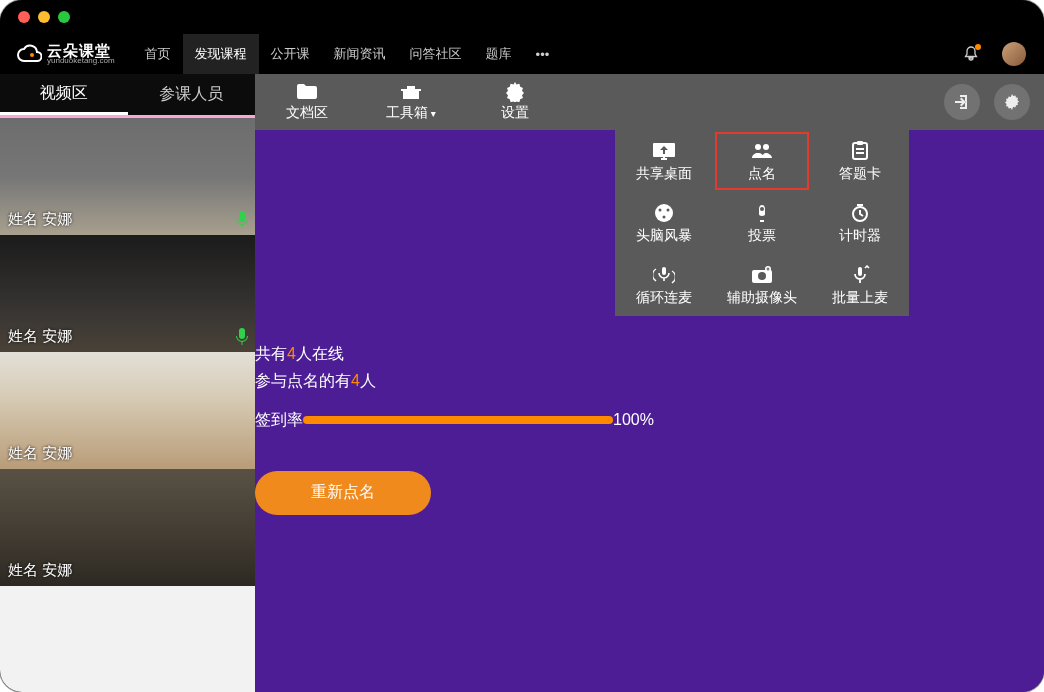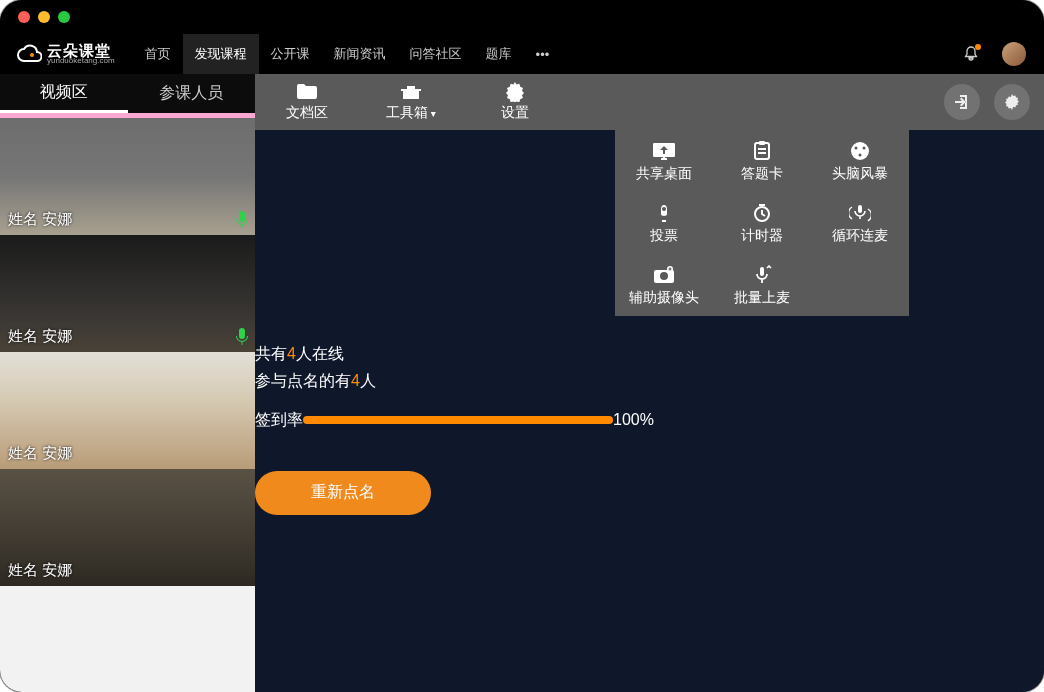--- a/index.html
+++ b/index.html
@@ -19,38 +19,38 @@
   .logo-sub  { font-size:8px; color:#aaa; letter-spacing:0; margin-top:-2px;}
   .nav-item { padding:0 12px; height:40px; display:flex; align-items:center; cursor:pointer; }
   .nav-item.active { background:#222; color:#fff; }
   .nav-spacer { flex:1; }
   .bell { width:18px; height:18px; position:relative; margin-right:22px; }
   .bell .dot-badge{position:absolute;top:-1px;right:-1px;width:6px;height:6px;border-radius:50%;background:#ff8a00;}
   .avatar { width:24px; height:24px; border-radius:50%; background:linear-gradient(135deg,#c9a079,#8a5a3a); margin-right:6px; }
 
   .body { display:flex; height:618px; }
   .sidebar { width:255px; background:#0c0c0c; display:flex; flex-direction:column; }
-  .tabs { display:flex; height:44px; border-bottom:5px solid #f9a8d4; }
+  .tabs { display:flex; height:44px; border-bottom:3px solid #f9a8d4; }
   .tab { flex:1; display:flex; align-items:center; justify-content:center; font-size:16px; color:#fff; cursor:pointer; }
   .tab.active { border-bottom:3px solid #fff; color:#fff; }
   .tab:not(.active){ color:#ccc; }
 
   .video-list { flex:1; overflow:hidden; display:flex; flex-direction:column; }
   .vframe { position:relative; width:100%; height:130px; background:#555; }
   .vframe .label { position:absolute; left:8px; bottom:6px; color:#fff; font-size:15px; text-shadow:0 0 3px #000; }
   .vframe .mic { position:absolute; right:6px; bottom:6px; width:14px; height:18px; }
   .vframe .mic svg{display:block;}
   .vframe.last{ background:#f2f2f2; height:118px;}
   
   .face1{background:linear-gradient(180deg,#6d6d6d 0%,#767676 50%,#a8a08f 100%);}
   .face2{background:linear-gradient(180deg,#1a1b1b 0%,#3a3734 70%,#4a4237 100%);}
   .face3{background:linear-gradient(180deg,#e3e0d8 0%,#d6cab4 40%,#b99c78 100%);}
   .face4{background:linear-gradient(180deg,#595144 0%,#403a31 60%,#2d2922 100%);}
 
-  .main { flex:1; background:#0f172a; display:flex; flex-direction:column; position:relative; }
+  .main { flex:1; background:#4c1d95; display:flex; flex-direction:column; position:relative; }
   .toolbar { height:56px; background:#5a5a5a; display:flex; align-items:center; }
   .tbtn { width:104px; height:56px; display:flex; flex-direction:column; align-items:center; justify-content:center; color:#fff; font-size:14px; cursor:pointer; gap:2px;}
   .tbtn .ic{height:20px; display:flex; align-items:center; justify-content:center;}
   .tbtn svg{fill:#fff;}
   .tbtn.dropdown .lbl::after{content:" ▾"; font-size:10px; color:#fff;}
   .toolbar-spacer{flex:1;}
   .circle-btn{ width:36px; height:36px; border-radius:50%; background:#727272; margin-right:14px; display:flex; align-items:center; justify-content:center; cursor:pointer;}
   .circle-btn svg{fill:#eee;}
 
   .tool-panel { position:absolute; left:360px; top:56px; background:#5a5a5a; display:grid; grid-template-columns:repeat(3,98px); grid-auto-rows:62px; z-index:5; }
@@ -182,20 +182,30 @@
         <div class="tcell">
           <span class="ic">
               <svg width="24" height="18" viewBox="0 0 24 18">
                 <rect x="1" y="1" width="22" height="14" rx="1" fill="#fff"></rect>
                 <path d="M9 17h6M12 15v2" stroke="#fff" stroke-width="2"></path>
                 <path d="M12 4l4 4h-3v4h-2V8H8l4-4z" fill="#5a5a5a"></path>
               </svg>
             </span>
           <span>共享桌面</span>
         </div>
+        <div class="tcell highlight">
+          <span class="ic">
+              <svg width="24" height="18" viewBox="0 0 24 18">
+                <circle cx="8" cy="5" r="3"></circle>
+                <circle cx="16" cy="5" r="3"></circle>
+                <path d="M2 16c0-3 3-5 6-5s6 2 6 5zm10 0c0-3 2-5 4-5s6 2 6 5z"></path>
+              </svg>
+            </span>
+          <span>点名</span>
+        </div>
         <div class="tcell">
           <span class="ic">
               <svg width="20" height="20" viewBox="0 0 20 20">
                 <rect x="3" y="2" width="14" height="16" rx="2" fill="none" stroke="#fff" stroke-width="2"></rect>
                 <rect x="7" y="0" width="6" height="4" rx="1"></rect>
                 <path d="M6 8h8M6 12h8" stroke="#fff" stroke-width="2"></path>
               </svg>
             </span>
           <span>答题卡</span>
         </div>

